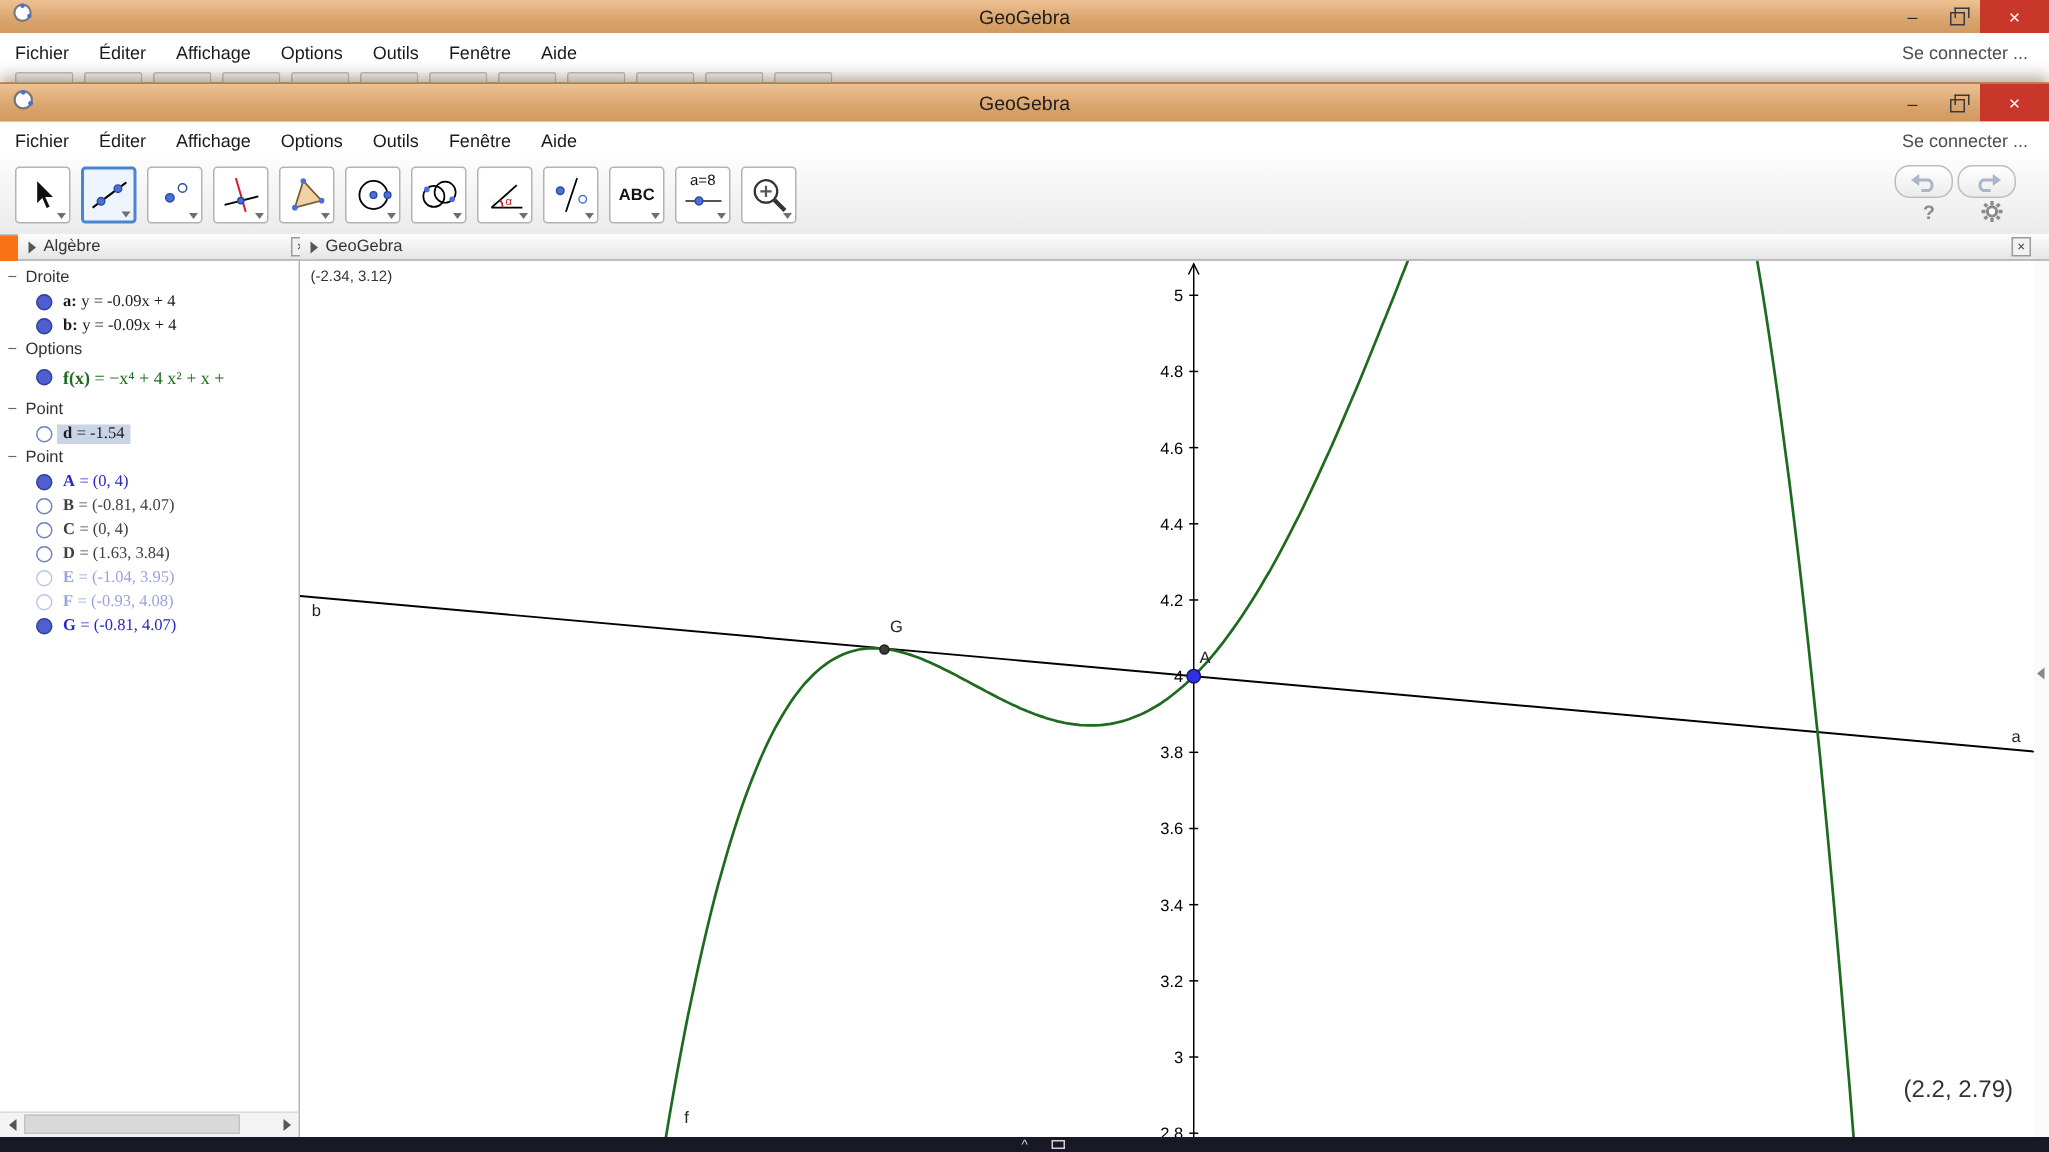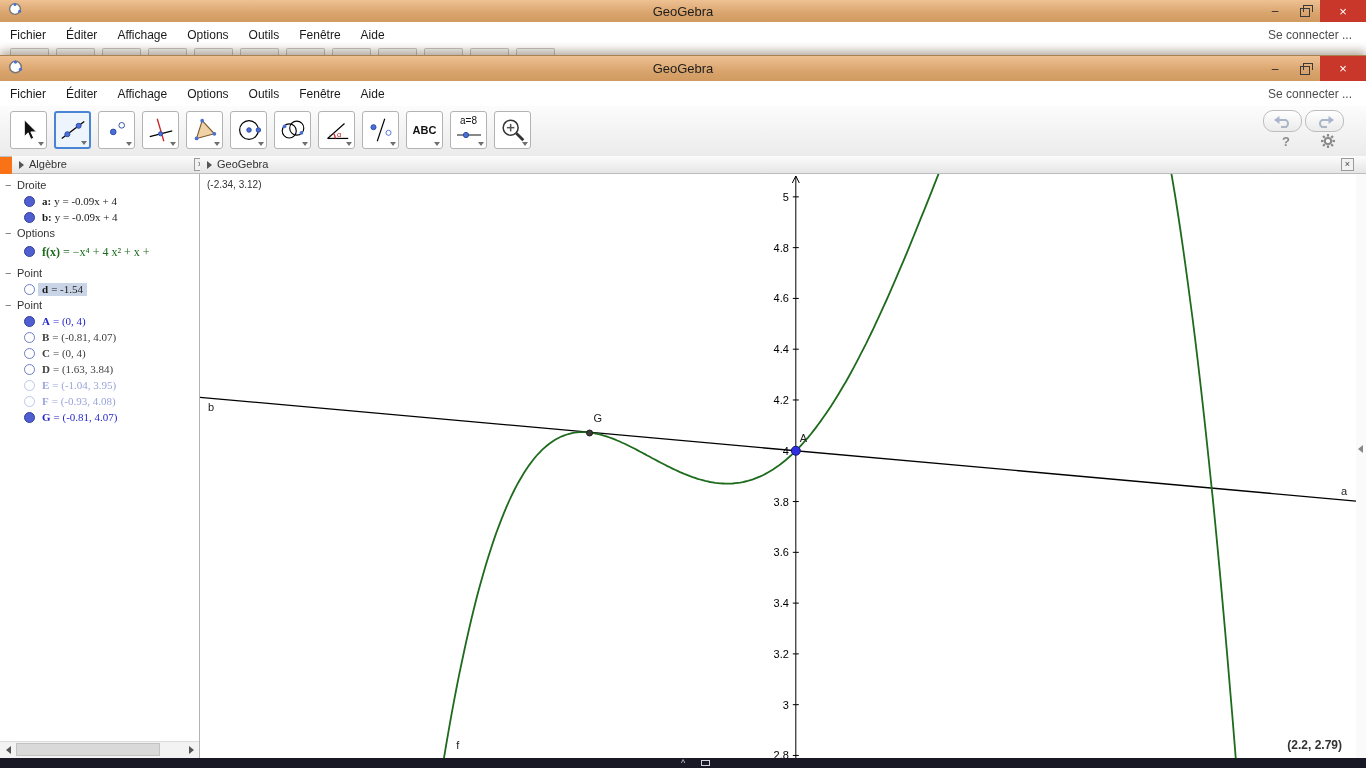--- a/index.html
+++ b/index.html
@@ -76,21 +76,21 @@
   .sc-thumb{position:absolute;left:16px;top:1px;width:144px;height:13px;background:#d9d9d9;border:1px solid #c2c2c2;box-sizing:border-box;}
   .sc-btn{position:absolute;top:0;width:16px;height:15px;display:flex;align-items:center;justify-content:center;}
   .sc-l{left:0;} .sc-r{right:0;}
   .tri-l{width:0;height:0;border-right:5px solid #555;border-top:4px solid transparent;border-bottom:4px solid transparent;}
   .tri-r{width:0;height:0;border-left:5px solid #555;border-top:4px solid transparent;border-bottom:4px solid transparent;}
   
   .graphics{position:absolute;left:200px;top:174px;width:1156px;height:584px;background:#fff;overflow:hidden;}
   #graph-svg{position:absolute;left:0;top:0;}
   #graph-svg text{font-family:"Liberation Sans",sans-serif;}
   .corner-tl{position:absolute;left:7px;top:5px;font-size:10px;color:#333;}
-  .corner-br{position:absolute;right:14px;bottom:6px;font-size:12px;color:#333;font-weight:bold;}
+  .corner-br{position:absolute;right:14px;bottom:22px;font-size:16px;color:#333;}
   .collapse-strip{position:absolute;left:1356px;top:174px;width:10px;height:584px;background:#fafafa;}
   .strip-arrow{position:absolute;top:271px;left:2px;width:0;height:0;border-right:5px solid #888;
                border-top:4px solid transparent;border-bottom:4px solid transparent;}
   
   .taskbar{position:absolute;left:0;top:758px;width:100%;height:10px;background:#191926;}
   .tb-caret{position:absolute;left:681px;top:0;color:#cfd3da;font-size:9px;line-height:10px;}
   .tb-monitor{position:absolute;left:701px;top:2px;width:9px;height:6px;border:1px solid #cfd3da;box-sizing:border-box;}
 </style>
 </head>
 <body>

